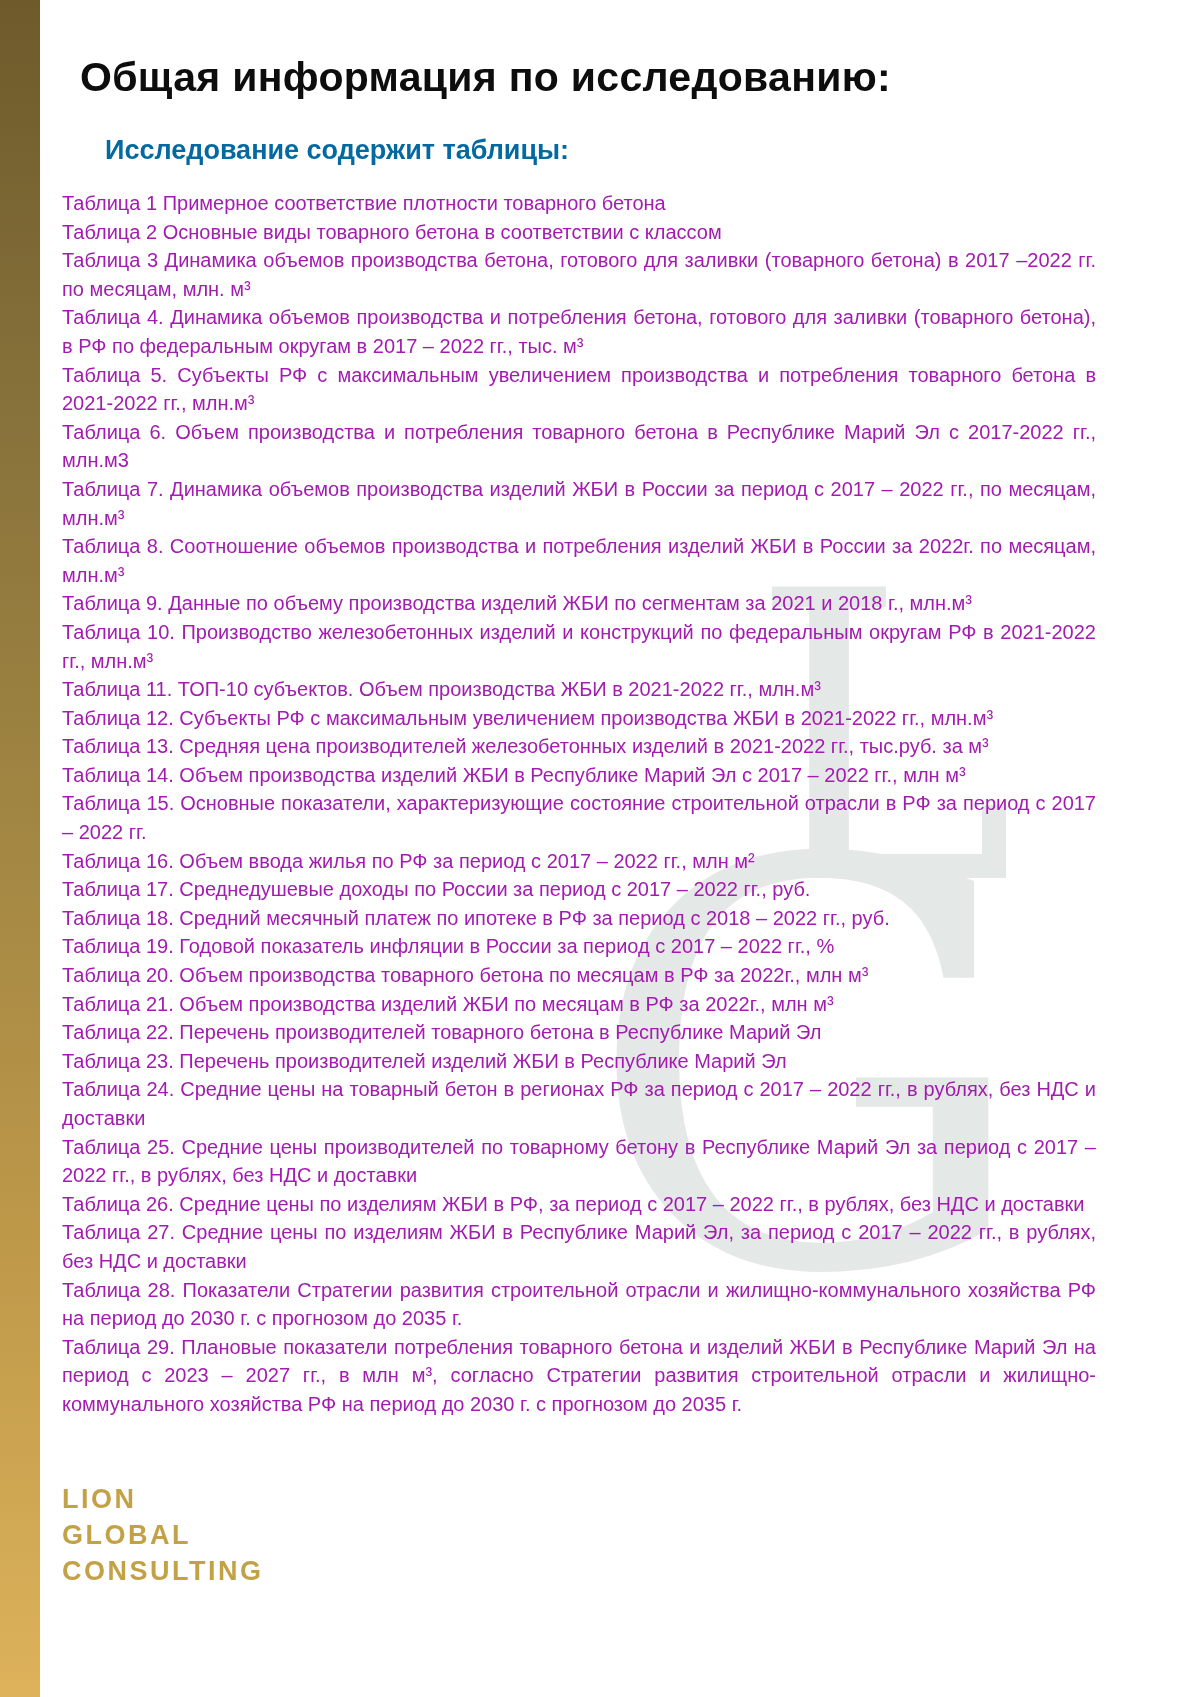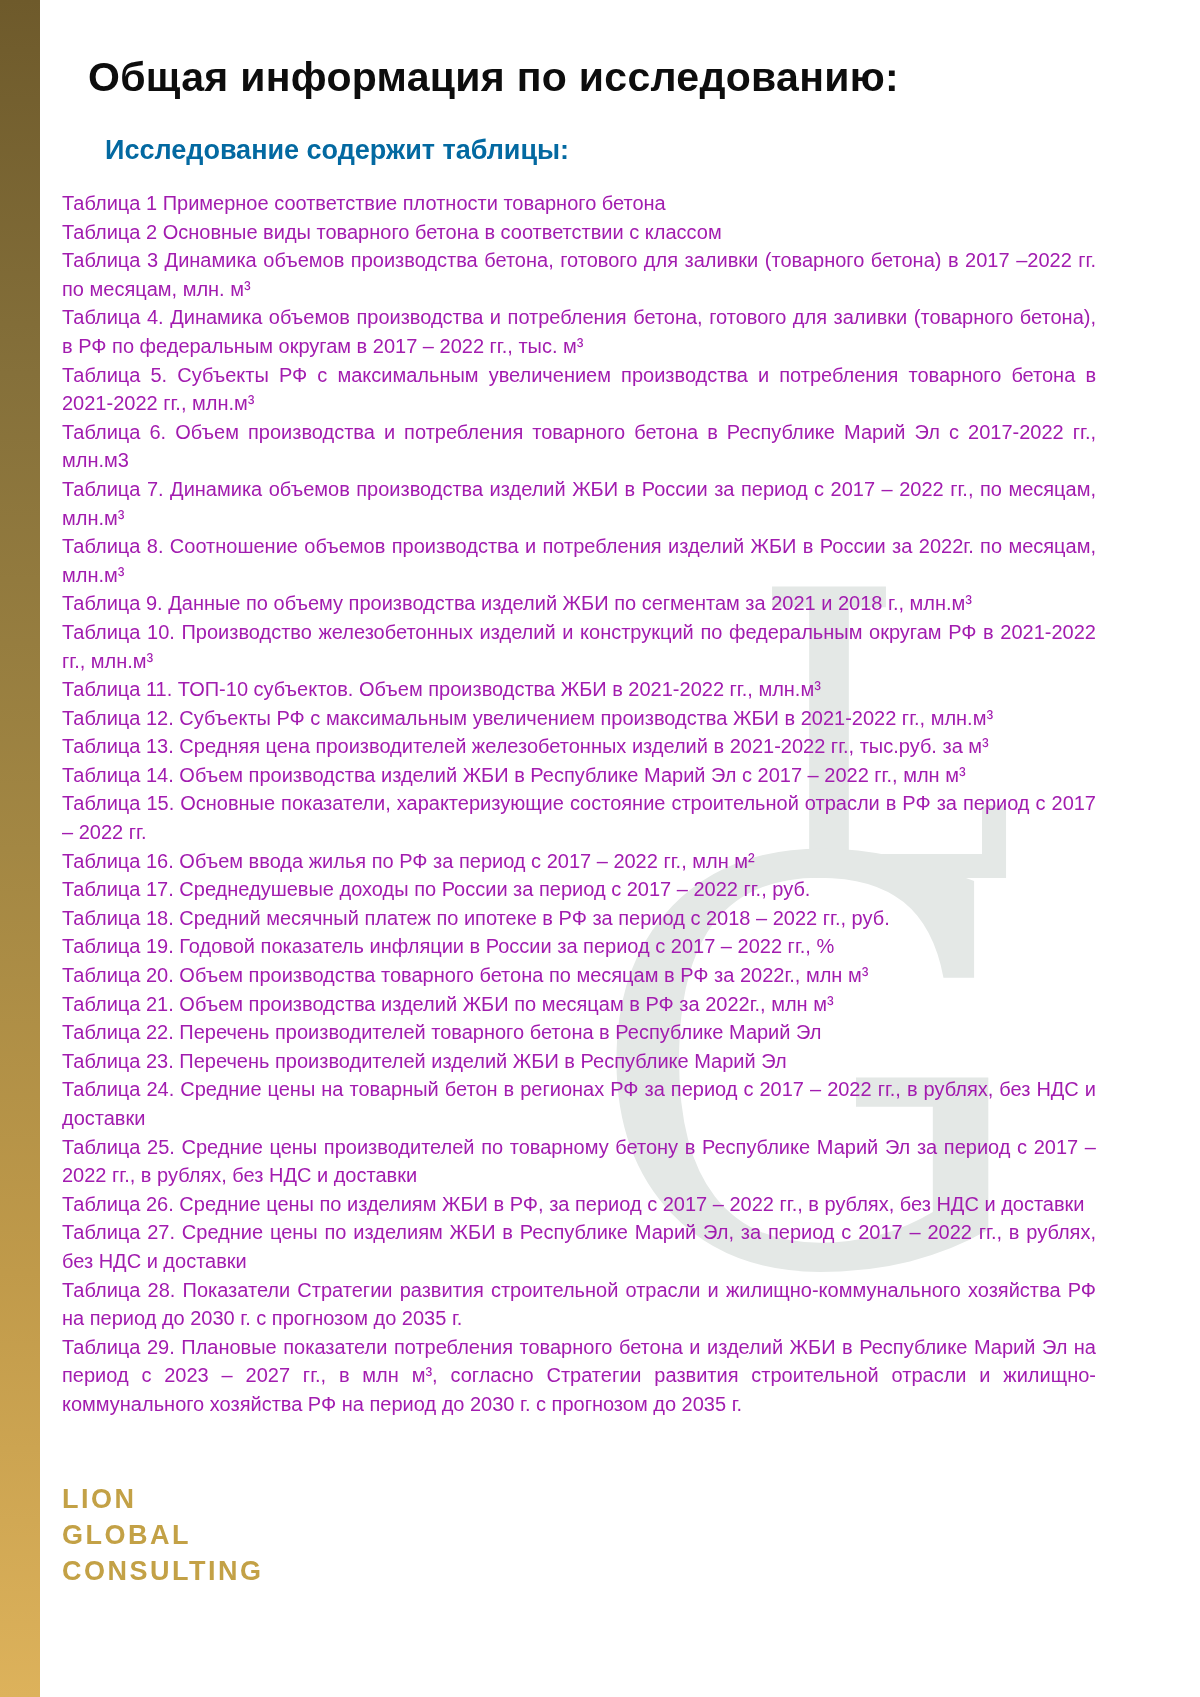--- a/index.html
+++ b/index.html
@@ -40,21 +40,21 @@
     left:0; top:250px;
     font-size:560px;
     line-height:1;
   }
   .content {
     position:relative;
     z-index:1;
     padding:54px 104px 0 62px;
   }
   .title {
-    margin-left:26px;
+    margin-left:18px;
     font-size:41px;
     font-weight:bold;
     color:#0d0d0d;
     letter-spacing:0.3px;
   }
   .subtitle {
     margin:34px 0 23px 43px;
     font-size:27px;
     font-weight:bold;
     color:#0369a1;

